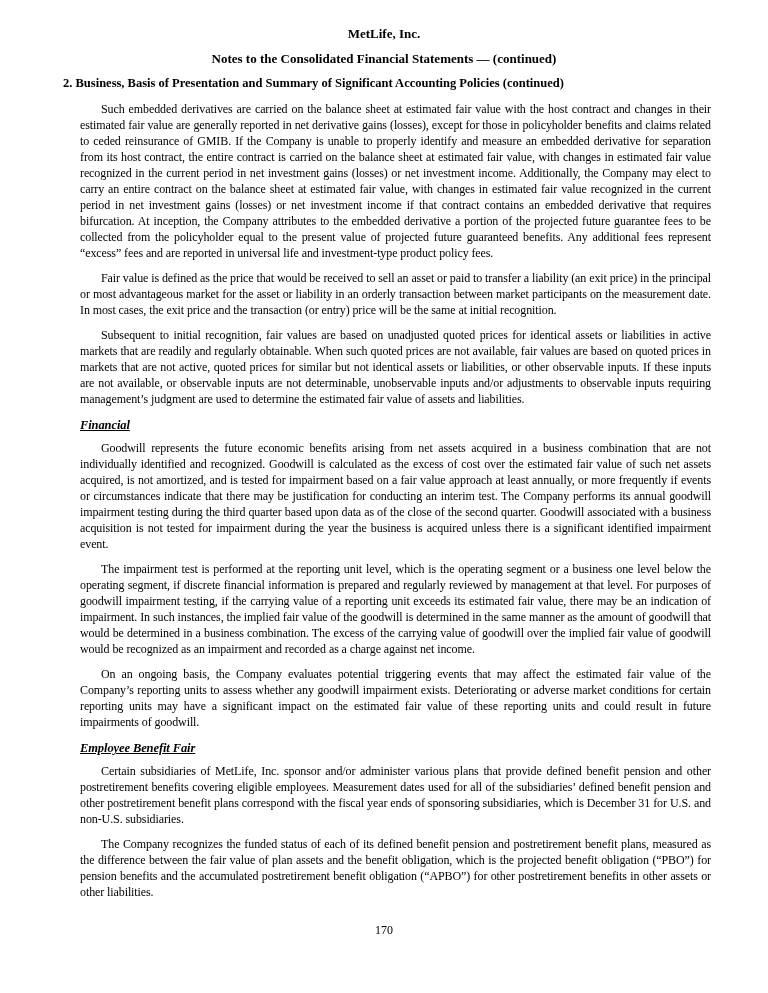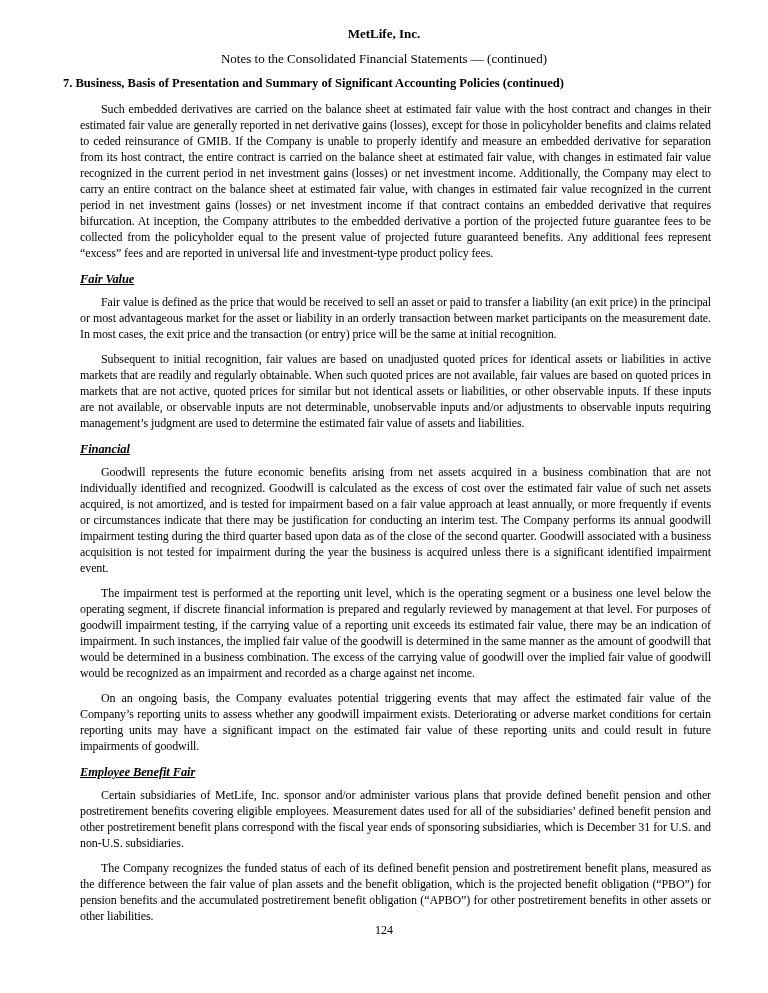--- a/index.html
+++ b/index.html
@@ -21,21 +21,21 @@
   .doc-header {
     text-align: center;
   }
   .company-name {
     font-size: 13px;
     font-weight: bold;
     line-height: 16px;
   }
   .doc-title {
     font-size: 13px;
-    font-weight: normal;
+    font-weight: bold;
     line-height: 16px;
     margin-top: 9px;
   }
   .note-heading {
     font-size: 12.5px;
     font-weight: bold;
     line-height: 16px;
     margin: 8px 40px 0 63px;
     text-align: left;
   }
@@ -72,36 +72,35 @@
 </head>
 <body>
 
 <div class="page">
 
   <div class="doc-header">
     <div class="company-name">MetLife, Inc.</div>
     <div class="doc-title">Notes to the Consolidated Financial Statements — (continued)</div>
   </div>
 
-  <div class="note-heading">7. Business, Basis of Presentation and Summary of Significant Accounting Policies (continued)</div>
+  <div class="note-heading">2. Business, Basis of Presentation and Summary of Significant Accounting Policies (continued)</div>
 
   <div class="doc-body">
 
     <p>Such embedded derivatives are carried on the balance sheet at estimated fair value with the host contract and changes in their estimated fair value are generally reported in net derivative gains (losses), except for those in policyholder benefits and claims related to ceded reinsurance of GMIB. If the Company is unable to properly identify and measure an embedded derivative for separation from its host contract, the entire contract is carried on the balance sheet at estimated fair value, with changes in estimated fair value recognized in the current period in net investment gains (losses) or net investment income. Additionally, the Company may elect to carry an entire contract on the balance sheet at estimated fair value, with changes in estimated fair value recognized in the current period in net investment gains (losses) or net investment income if that contract contains an embedded derivative that requires bifurcation. At inception, the Company attributes to the embedded derivative a portion of the projected future guarantee fees to be collected from the policyholder equal to the present value of projected future guaranteed benefits. Any additional fees represent “excess” fees and are reported in universal life and investment-type product policy fees.</p>
 
-    <div class="section-heading">Fair Value</div>
     <p>Fair value is defined as the price that would be received to sell an asset or paid to transfer a liability (an exit price) in the principal or most advantageous market for the asset or liability in an orderly transaction between market participants on the measurement date. In most cases, the exit price and the transaction (or entry) price will be the same at initial recognition.</p>
     <p>Subsequent to initial recognition, fair values are based on unadjusted quoted prices for identical assets or liabilities in active markets that are readily and regularly obtainable. When such quoted prices are not available, fair values are based on quoted prices in markets that are not active, quoted prices for similar but not identical assets or liabilities, or other observable inputs. If these inputs are not available, or observable inputs are not determinable, unobservable inputs and/or adjustments to observable inputs requiring management’s judgment are used to determine the estimated fair value of assets and liabilities.</p>
 
     <div class="section-heading">Financial</div>
     <p>Goodwill represents the future economic benefits arising from net assets acquired in a business combination that are not individually identified and recognized. Goodwill is calculated as the excess of cost over the estimated fair value of such net assets acquired, is not amortized, and is tested for impairment based on a fair value approach at least annually, or more frequently if events or circumstances indicate that there may be justification for conducting an interim test. The Company performs its annual goodwill impairment testing during the third quarter based upon data as of the close of the second quarter. Goodwill associated with a business acquisition is not tested for impairment during the year the business is acquired unless there is a significant identified impairment event.</p>
     <p>The impairment test is performed at the reporting unit level, which is the operating segment or a business one level below the operating segment, if discrete financial information is prepared and regularly reviewed by management at that level. For purposes of goodwill impairment testing, if the carrying value of a reporting unit exceeds its estimated fair value, there may be an indication of impairment. In such instances, the implied fair value of the goodwill is determined in the same manner as the amount of goodwill that would be determined in a business combination. The excess of the carrying value of goodwill over the implied fair value of goodwill would be recognized as an impairment and recorded as a charge against net income.</p>
     <p>On an ongoing basis, the Company evaluates potential triggering events that may affect the estimated fair value of the Company’s reporting units to assess whether any goodwill impairment exists. Deteriorating or adverse market conditions for certain reporting units may have a significant impact on the estimated fair value of these reporting units and could result in future impairments of goodwill.</p>
 
     <div class="section-heading">Employee Benefit Fair</div>
     <p>Certain subsidiaries of MetLife, Inc. sponsor and/or administer various plans that provide defined benefit pension and other postretirement benefits covering eligible employees. Measurement dates used for all of the subsidiaries’ defined benefit pension and other postretirement benefit plans correspond with the fiscal year ends of sponsoring subsidiaries, which is December 31 for U.S. and non-U.S. subsidiaries.</p>
     <p>The Company recognizes the funded status of each of its defined benefit pension and postretirement benefit plans, measured as the difference between the fair value of plan assets and the benefit obligation, which is the projected benefit obligation (“PBO”) for pension benefits and the accumulated postretirement benefit obligation (“APBO”) for other postretirement benefits in other assets or other liabilities.</p>
 
   </div>
 
-  <div class="page-number">124</div>
+  <div class="page-number">170</div>
 
 </div>
 
 </body></html>

